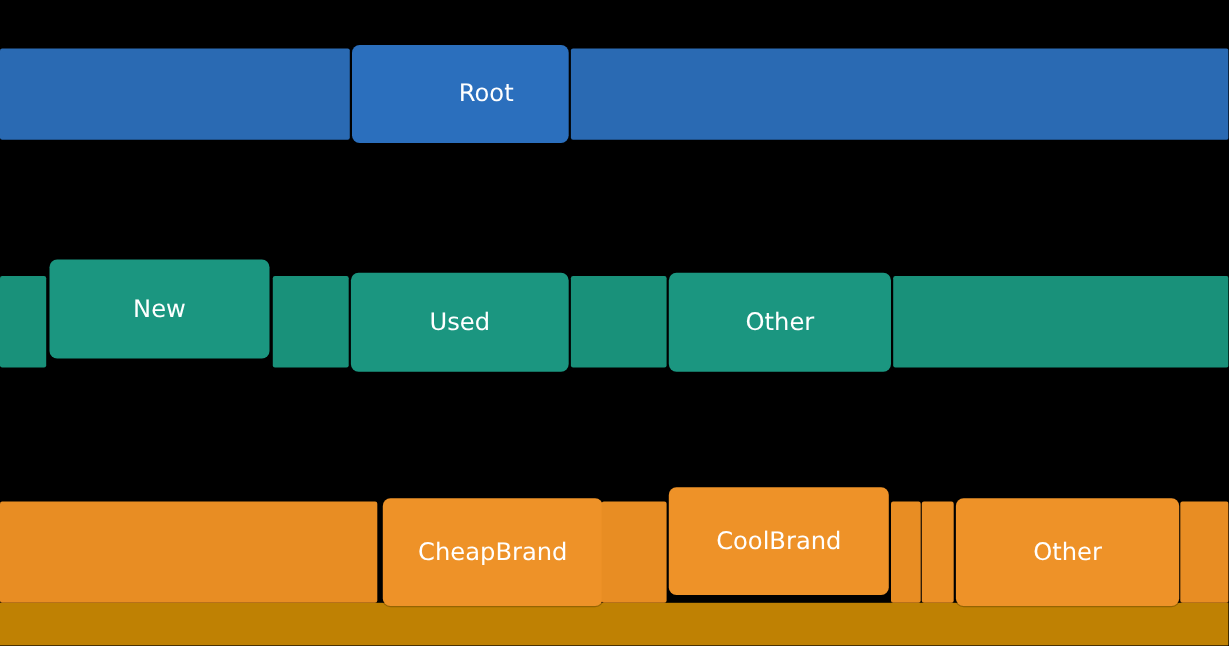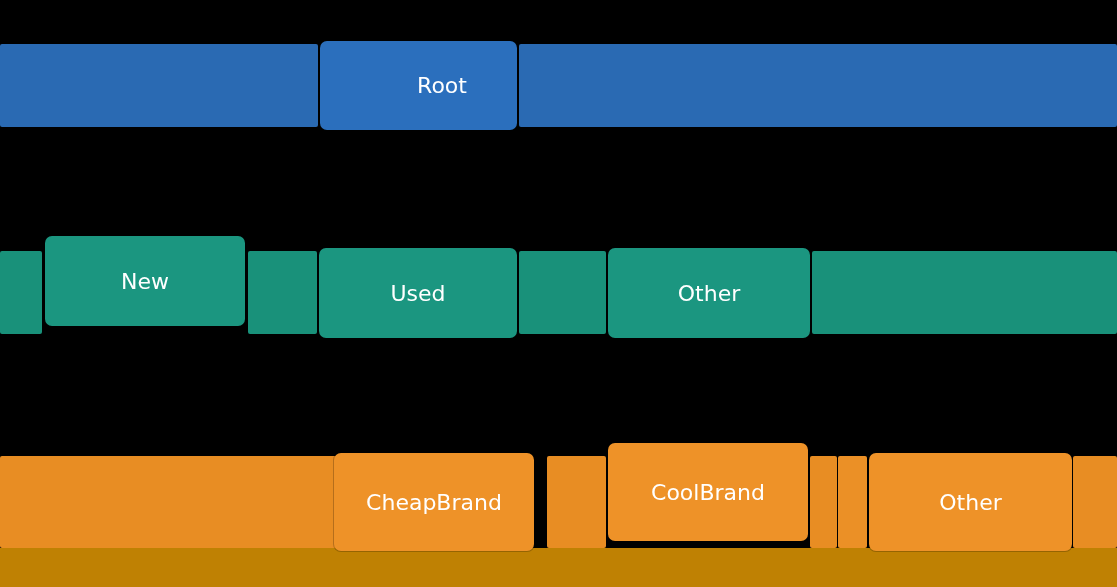--- a/index.html
+++ b/index.html
@@ -57,21 +57,21 @@
     <div class="seg flat" style="left: 248px; width: 69px; top: 251px; height: 83px; background: rgb(25, 145, 122);"></div>
     <div class="seg tile" style="left: 319px; width: 198px; top: 248px; height: 90px; background: rgb(27, 150, 128);">
       <span class="node-label" style="color: rgb(255, 255, 255);">Used</span>
     </div>
     <div class="seg flat" style="left: 519px; width: 87px; top: 251px; height: 83px; background: rgb(25, 145, 122);"></div>
     <div class="seg tile" style="left: 608px; width: 202px; top: 248px; height: 90px; background: rgb(27, 150, 128);">
       <span class="node-label" style="color: rgb(255, 255, 255);">Other</span>
     </div>
     <div class="seg flat" style="left: 812px; width: 305px; top: 251px; height: 83px; background: rgb(25, 145, 122);"></div>
     <div class="seg flat" style="left: 0px; width: 343px; top: 456px; height: 92px; background: rgb(232, 141, 35);"></div>
-    <div class="seg tile" style="left: 334px; width: 200px; top: 453px; height: 98px; background: rgb(238, 146, 40);">
+    <div class="seg tile" style="left: 348px; width: 200px; top: 453px; height: 98px; background: rgb(238, 146, 40);">
       <span class="node-label" style="color: rgb(255, 255, 255);">CheapBrand</span>
     </div>
     <div class="seg flat" style="left: 547px; width: 59px; top: 456px; height: 92px; background: rgb(232, 141, 35);"></div>
     <div class="seg tile" style="left: 608px; width: 200px; top: 443px; height: 98px; background: rgb(238, 146, 40);">
       <span class="node-label" style="color: rgb(255, 255, 255);">CoolBrand</span>
     </div>
     <div class="seg flat" style="left: 810px; width: 27px; top: 456px; height: 92px; background: rgb(232, 141, 35);"></div>
     <div class="seg flat" style="left: 838px; width: 29px; top: 456px; height: 92px; background: rgb(235, 144, 38);"></div>
     <div class="seg tile" style="left: 869px; width: 203px; top: 453px; height: 98px; background: rgb(238, 146, 40);">
       <span class="node-label" style="color: rgb(255, 255, 255);">Other</span>

